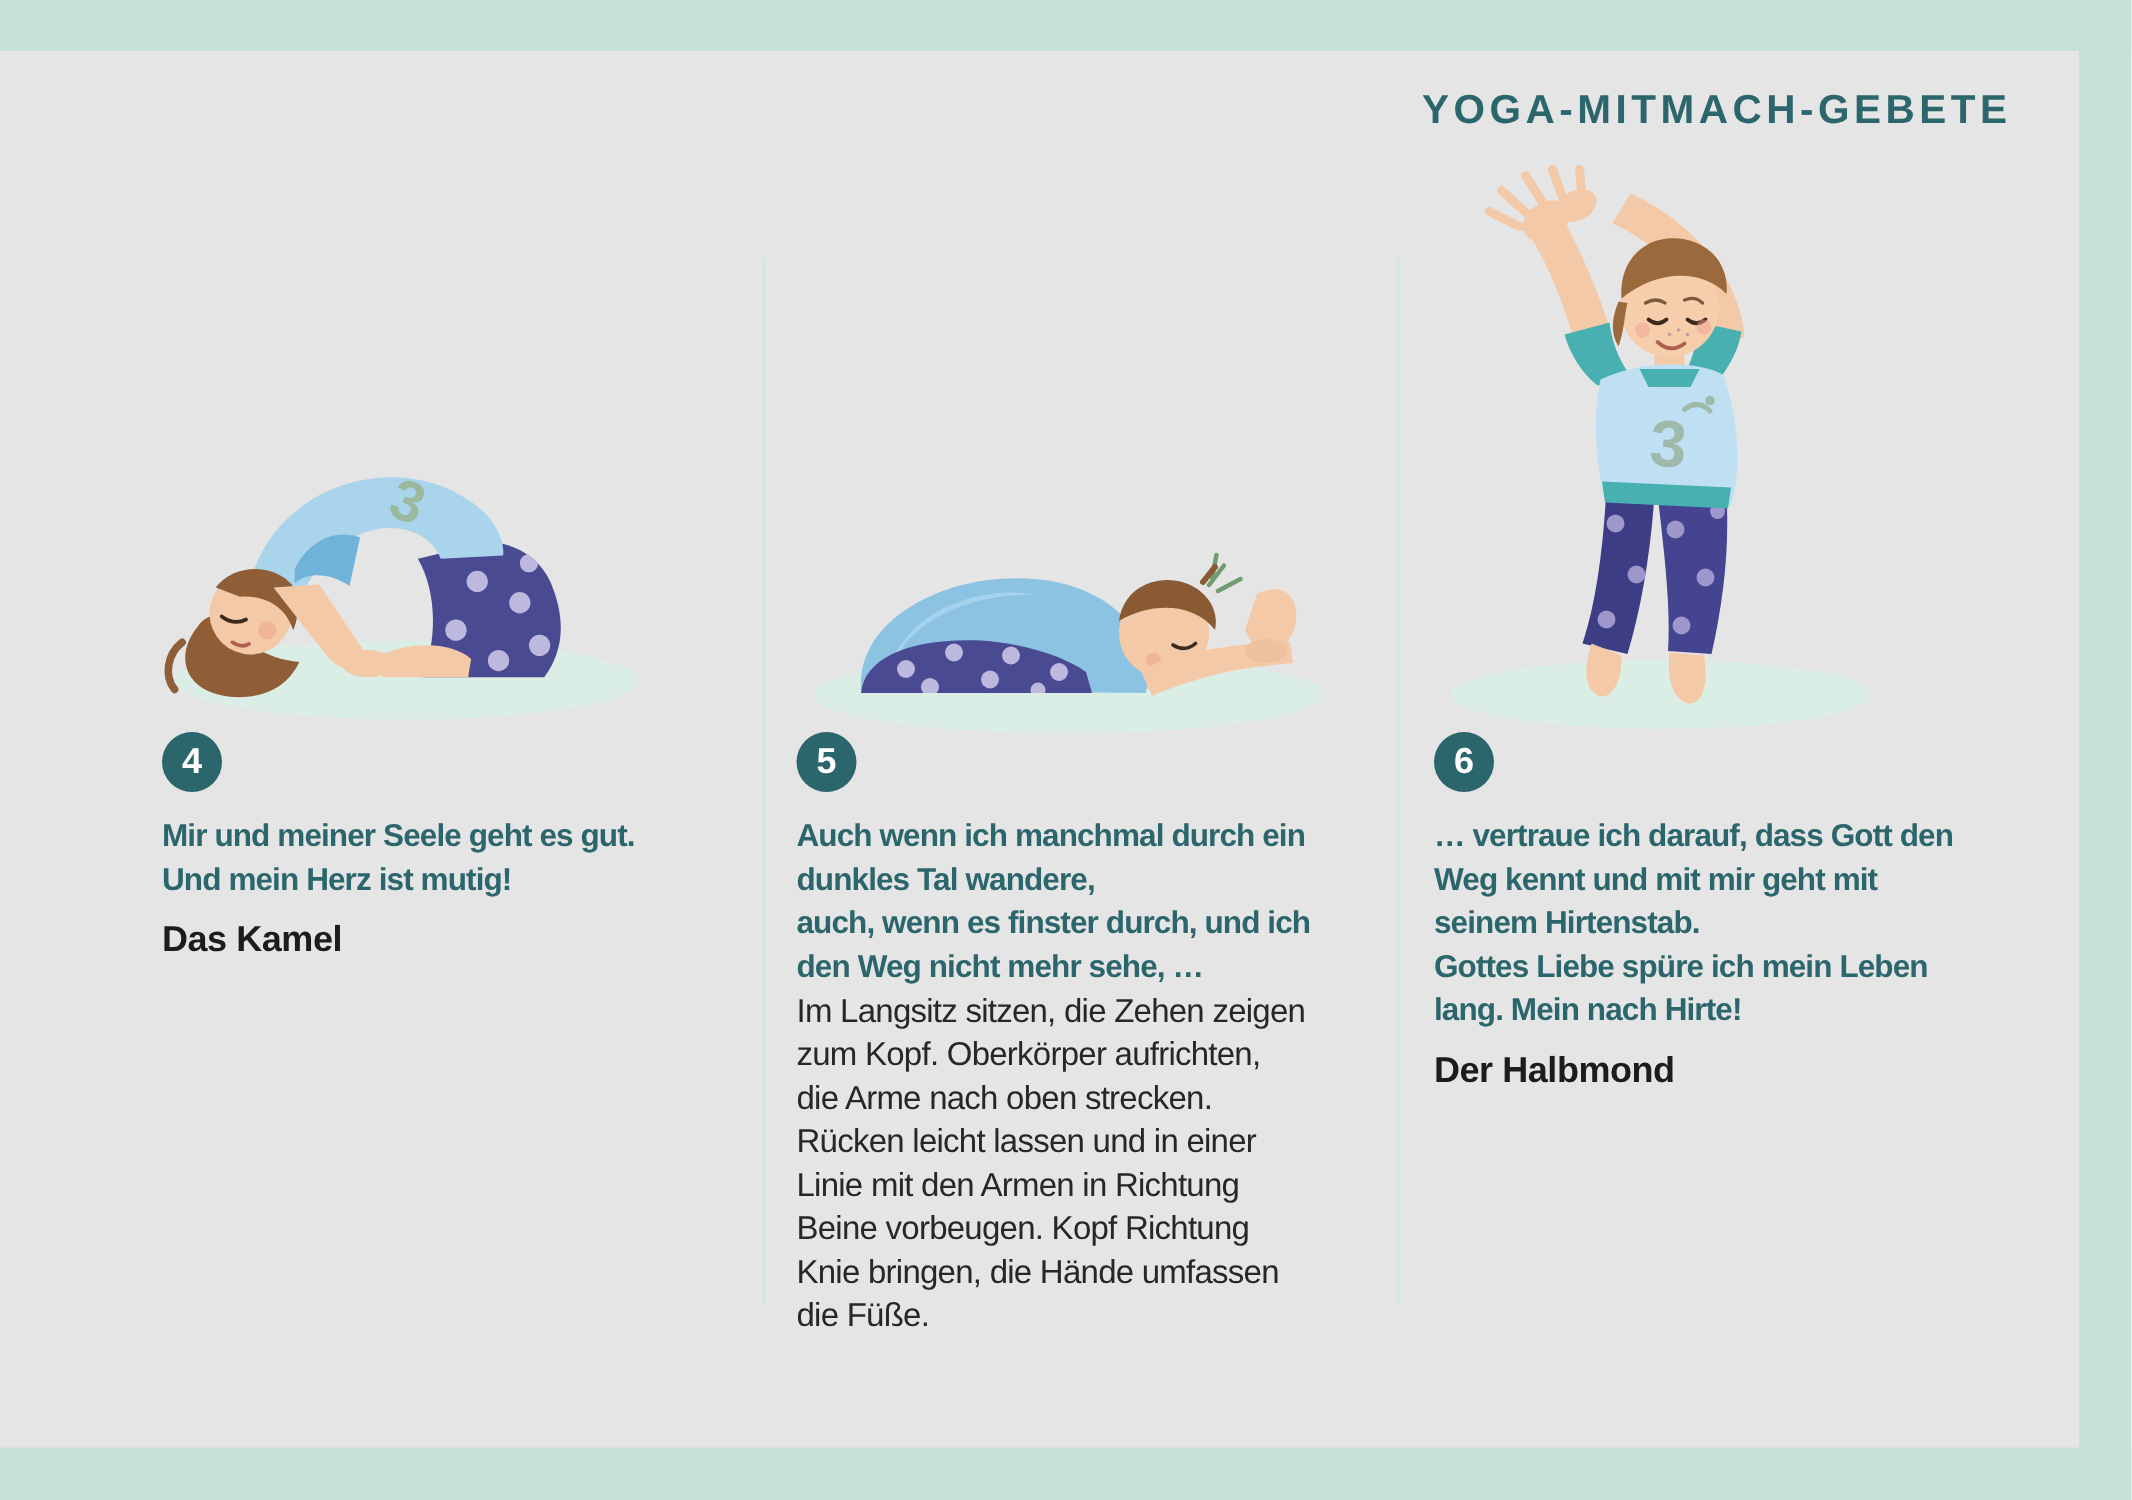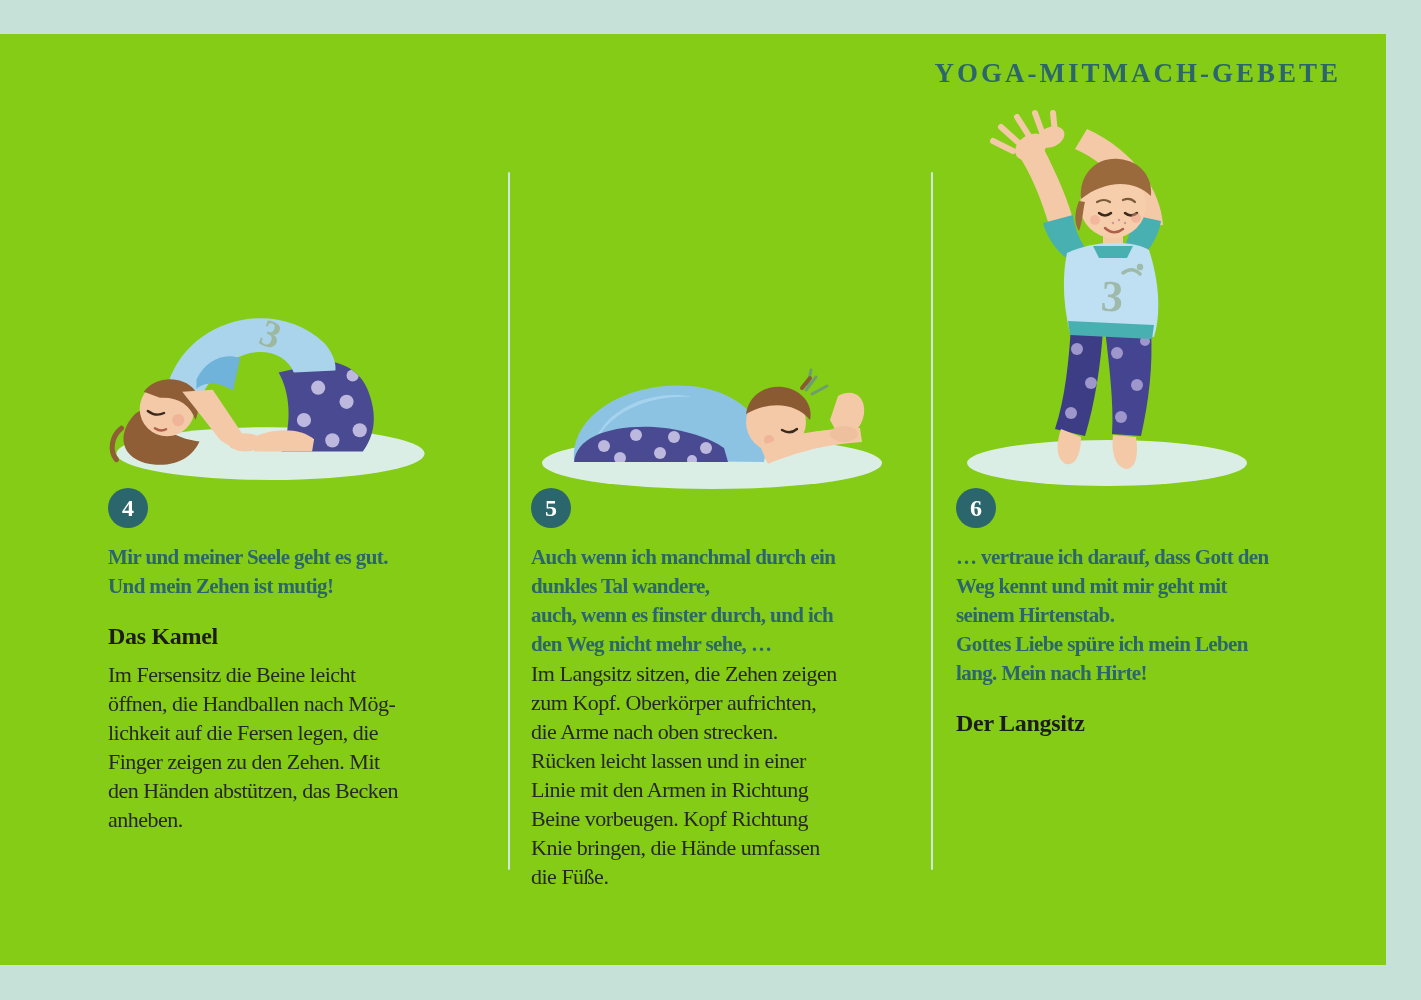--- a/index.html
+++ b/index.html
@@ -1,21 +1,21 @@
 <!DOCTYPE html>
 <html><head>
 <meta charset="utf-8">
 <style>
   html,body{margin:0;padding:0;background:#ffffff;}
   .page{
     position:relative;
     width:1421px;height:1000px;
-    background:#84cc16;
+    background:#e5e5e5;
     overflow:hidden;
-    font-family:Liberation Serif, serif;
+    font-family:Liberation Sans, sans-serif;
   }
   .bar{position:absolute;background:#c6e2d8;}
   .bar-top{left:0;top:0;width:100%;height:34px;}
   .bar-bottom{left:0;bottom:0;width:100%;height:35px;}
   .bar-right{right:0;top:0;width:35px;height:100%;}
   .page-title{
     position:absolute;top:58px;right:80px;
     color:#2c666d;font-size:27px;font-weight:bold;letter-spacing:3px;
     white-space:nowrap;
   }
@@ -32,21 +32,21 @@
     font-size:24px;font-weight:bold;
     display:flex;align-items:center;justify-content:center;
     margin-bottom:15px;
   }
   .prayer{
     color:#2c666d;font-weight:bold;
     font-size:21px;line-height:29px;letter-spacing:-0.6px;
     white-space:pre-line;
   }
   .pose-name{
-    margin:22px 0 10px 0;
+    margin:12px 0 10px 0;
     color:#1c1c1a;font-size:24px;font-weight:bold;letter-spacing:-0.3px;
   }
   .instructions{
     color:#272725;font-size:22px;line-height:29px;letter-spacing:-0.5px;
     white-space:pre-line;
   }
   .illu{position:absolute;}
   .illu-1{left:103px;top:268px;width:335px;height:218px;}
   .illu-2{left:522px;top:342px;width:384px;height:152px;}
   .illu-3{left:955px;top:103px;width:322px;height:388px;}
@@ -198,28 +198,22 @@
     <circle cx="140" cy="117" r="5" fill="#eda28e" opacity="0.5"></circle>
     <circle cx="181" cy="115" r="5" fill="#eda28e" opacity="0.5"></circle>
     <circle cx="164" cy="117" r="1.2" fill="#c99"></circle>
       <circle cx="170" cy="120" r="1.2" fill="#c99"></circle>
       <circle cx="158" cy="120" r="1.2" fill="#c99"></circle>
   </svg>
 
   <div class="card card-1">
     <div class="badge">4</div>
     <div class="prayer">Mir und meiner Seele geht es gut.
-Und mein Zehen ist mutig!</div>
+Und mein Herz ist mutig!</div>
     <div class="pose-name">Das Kamel</div>
-    <div class="instructions">Im Fersensitz die Beine leicht
-öffnen, die Handballen nach Mög-
-lichkeit auf die Fersen legen, die
-Finger zeigen zu den Zehen. Mit
-den Händen abstützen, das Becken
-anheben.</div>
   </div>
 
   <div class="card card-2">
     <div class="badge">5</div>
     <div class="prayer">Auch wenn ich manchmal durch ein
 dunkles Tal wandere,
 auch, wenn es finster durch, und ich
 den Weg nicht mehr sehe, …</div>
     <div class="instructions">Im Langsitz sitzen, die Zehen zeigen
 zum Kopf. Oberkörper aufrichten,
@@ -231,16 +225,16 @@
 die Füße.</div>
   </div>
 
   <div class="card card-3">
     <div class="badge">6</div>
     <div class="prayer">… vertraue ich darauf, dass Gott den
 Weg kennt und mit mir geht mit
 seinem Hirtenstab.
 Gottes Liebe spüre ich mein Leben
 lang. Mein nach Hirte!</div>
-    <div class="pose-name">Der Langsitz</div>
+    <div class="pose-name">Der Halbmond</div>
   </div>
 
 </div>
 
 </body></html>

